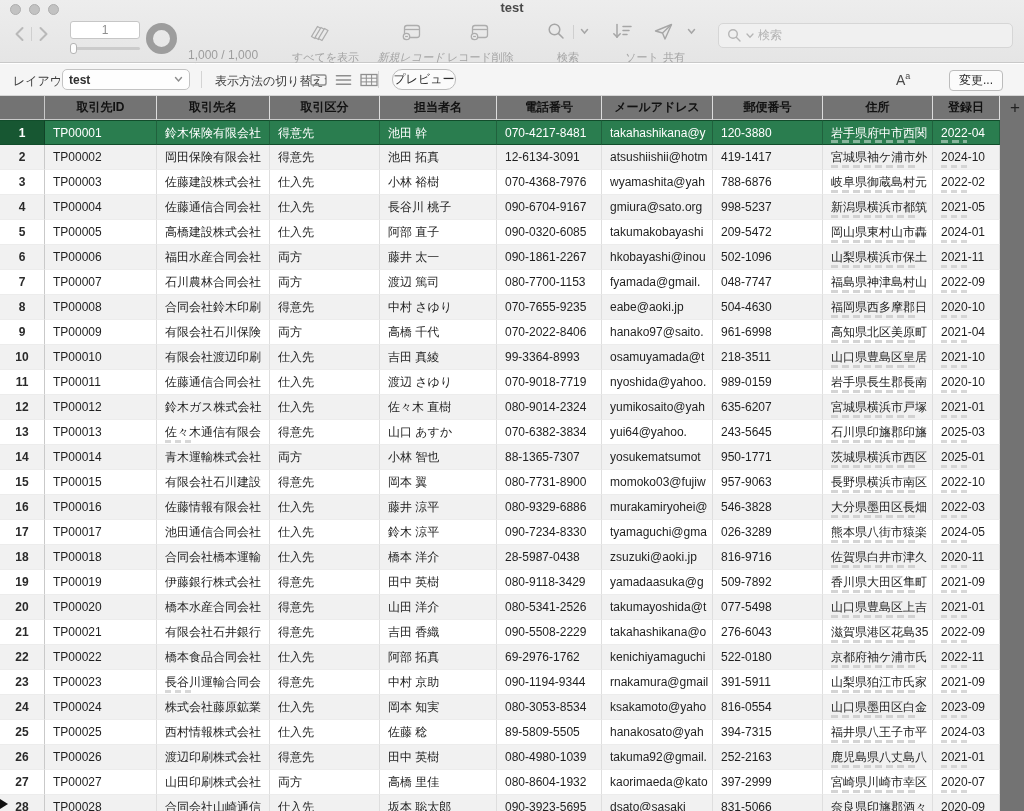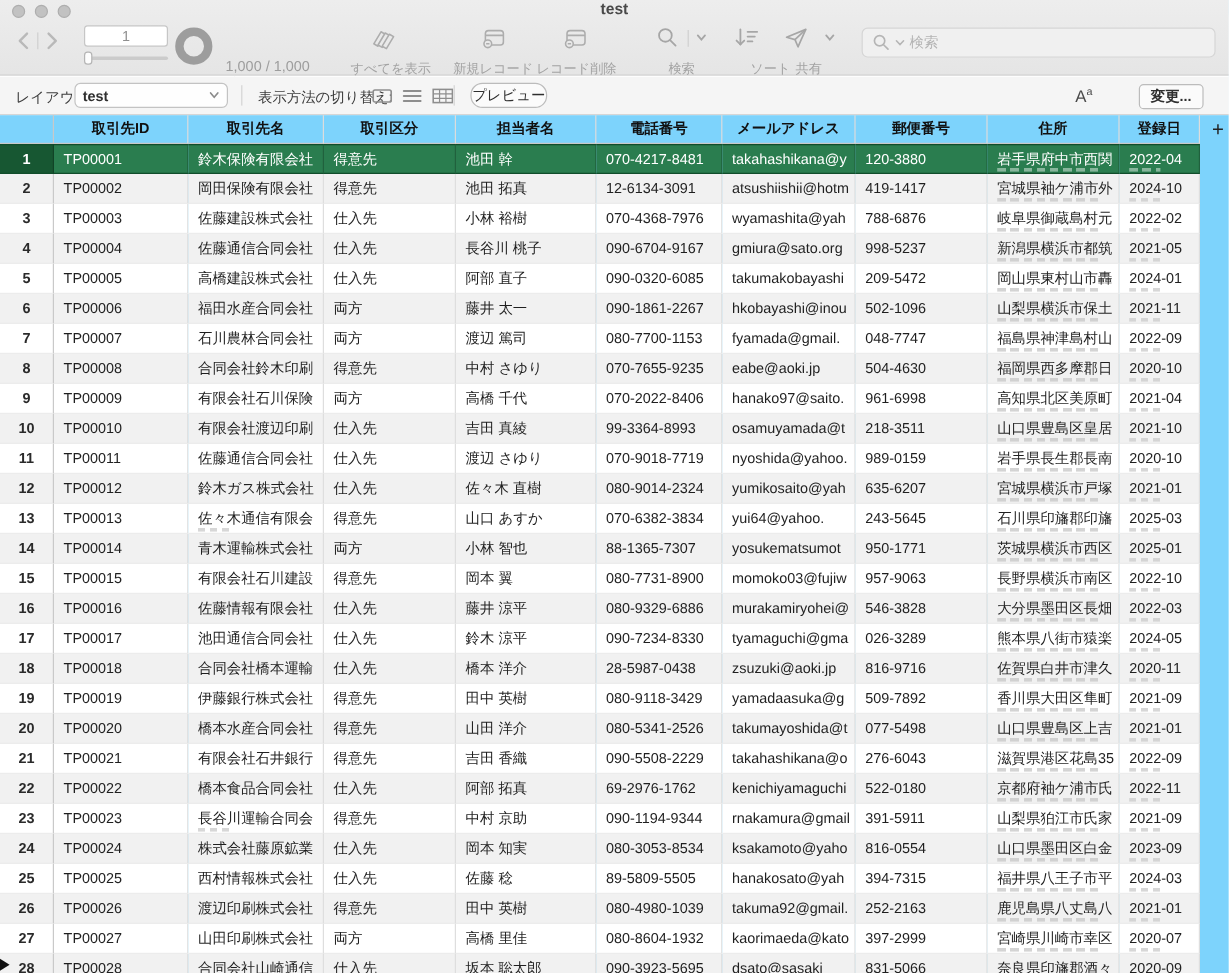--- a/index.html
+++ b/index.html
@@ -48,21 +48,21 @@
     padding:0 6px; justify-content:space-between; font-weight:700; font-size:12px; color:#2f2f2f; }
   .lb-div { position:absolute; top:7px; width:1px; height:17px; background:#d4d4d4; }
   .lb-views { position:absolute; left:310px; top:9px; display:flex; gap:8px; align-items:center; }
   .lb-btn { position:absolute; height:21px; border:1px solid #bcbcbc; border-radius:10px; background:#fbfbfb;
     font-size:12px; color:#2f2f2f; display:flex; align-items:center; justify-content:center; }
   .lb-btn.square { border-radius:4px; }
   .aa { position:absolute; left:896px; top:7px; font-size:14px; color:#4a4a4a; }
   .aa sup { font-size:9px; }
 
   
-  .tablewrap { position:absolute; top:96px; left:0; width:1024px; height:715px; background:#7dd3fc; }
+  .tablewrap { position:absolute; top:96px; left:0; width:1024px; height:715px; background:#737373; }
   .grid-row { display:grid; grid-template-columns:45px 112px 113px 110px 117px 105px 111px 110px 110px 67px; width:1000px; }
   .thead { height:24px; }
   .th { font-size:12px; font-weight:700; color:#111; text-align:center; line-height:23px;
     border-right:1px solid #dcdcdc; border-bottom:1px solid #c9c9c9; overflow:hidden; white-space:nowrap; }
   .th:first-child { border-right:1px solid #c9c9c9; }
   .tbody { height:691px; overflow:hidden; }
   .tr { height:25px; }
   .tr.even .cell { background:#f1f1f1; }
   .cell { position:relative; font-size:12px; color:#1f1f1f; line-height:24px; padding:0 0 0 8px;
     border-right:1px solid #dedede; border-bottom:1px solid #ececec; overflow:hidden; white-space:nowrap; background:#fff; }
@@ -128,21 +128,21 @@
     <div class="grp-label" style="left:292px; width:56px;">すべてを表示</div>
 
     <div class="tb-btn" style="left:377px; width:68px;">
       <svg width="23" height="21" viewBox="0 0 23 21">
         <rect x="4.5" y="3.5" width="15" height="12" rx="2.5" fill="none" stroke="#adadad" stroke-width="1.3"></rect>
         <path d="M4.5 7.5 h15" stroke="#adadad" stroke-width="1.3"></path>
         <circle cx="6.5" cy="14.5" r="3.2" fill="#e9e9e9" stroke="#adadad" stroke-width="1.3"></circle>
         <path d="M5.1 14.5 h2.8" stroke="#adadad" stroke-width="1.2"></path>
       </svg>
     </div>
-    <div class="grp-label" style="left:377px; width:68px;">新規レコード</div>
+    <div class="grp-label" style="left:377px; width:68px;font-style:italic;">新規レコード</div>
 
     <div class="tb-btn" style="left:447px; width:64px;">
       <svg width="23" height="21" viewBox="0 0 23 21">
         <rect x="4.5" y="3.5" width="15" height="12" rx="2.5" fill="none" stroke="#adadad" stroke-width="1.3"></rect>
         <path d="M4.5 7.5 h15" stroke="#adadad" stroke-width="1.3"></path>
         <circle cx="6.5" cy="14.5" r="3.2" fill="#e9e9e9" stroke="#adadad" stroke-width="1.3"></circle>
         <path d="M5.1 14.5 h2.8" stroke="#adadad" stroke-width="1.2"></path>
       </svg>
     </div>
     <div class="grp-label" style="left:447px; width:64px;">レコード削除</div>
@@ -229,21 +229,21 @@
             <path d="M6.3 1.5 v11"></path>
             <path d="M11.6 1.5 v11"></path>
         </g>
       </svg>
     </div>
     <div class="lb-div" style="left:378px;"></div>
     <div class="lb-btn" style="left:392px; top:5px; width:64px;">プレビュー</div>
     <div class="aa">
       <span>A</span><sup>a</sup>
     </div>
-    <div class="lb-btn square" style="left:949px; top:6px; width:54px;font-weight:bold;">変更...</div>
+    <div class="lb-btn square" style="left:949px; top:6px; width:54px;">変更...</div>
   </div>
 
   <div class="tablewrap">
     <div class="grid-row thead">
         <div class="th"></div>
         <div class="th">取引先ID</div>
         <div class="th">取引先名</div>
         <div class="th">取引区分</div>
         <div class="th">担当者名</div>
         <div class="th">電話番号</div>

